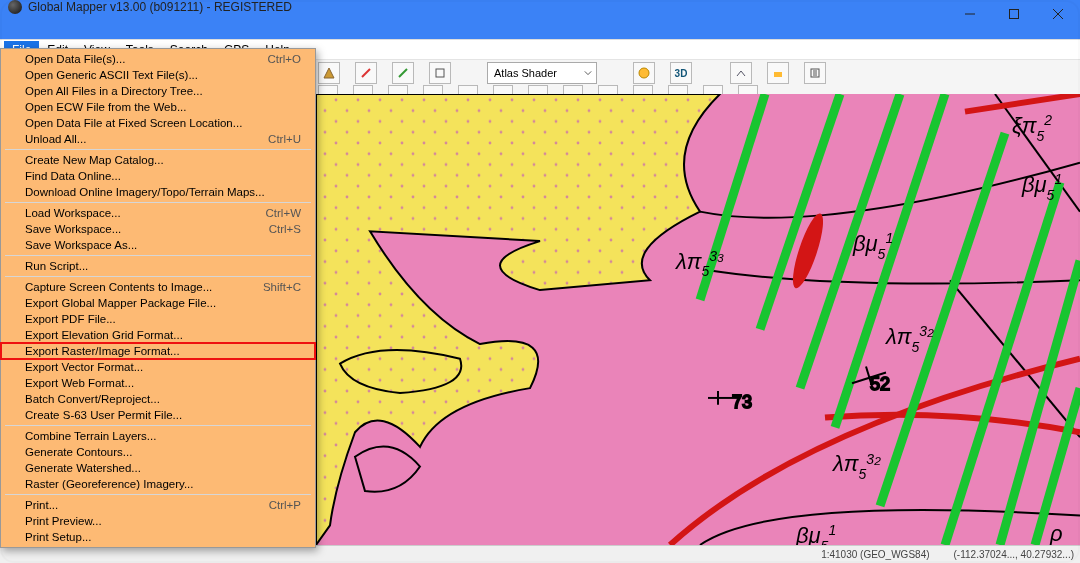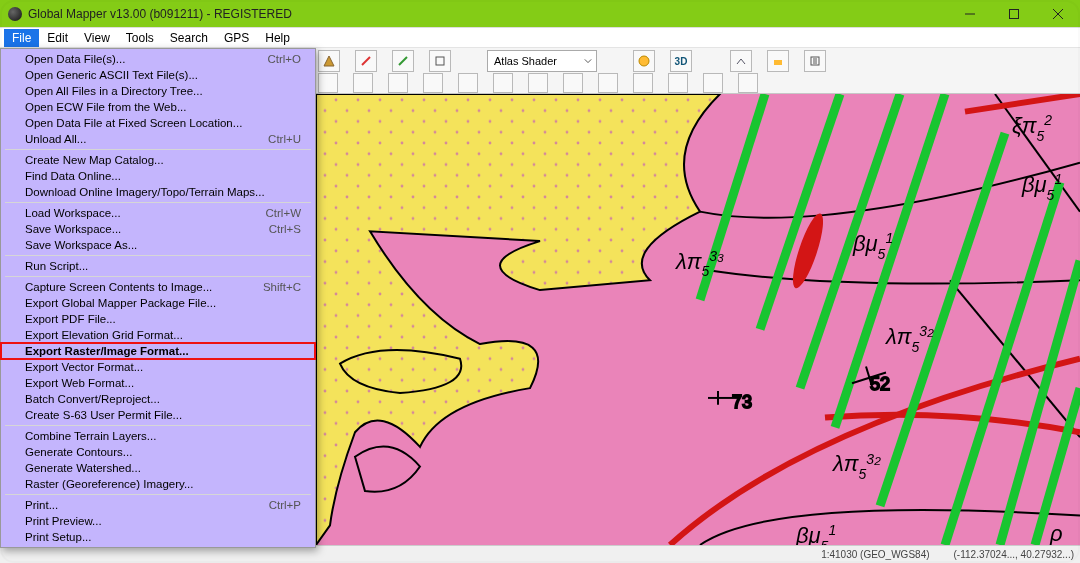--- a/index.html
+++ b/index.html
@@ -1,18 +1,18 @@
 <!DOCTYPE html>
 <html><head>
 <meta charset="utf-8">
 <style>
   * { box-sizing: border-box; margin: 0; padding: 0; font-family: "Segoe UI", Tahoma, Arial, sans-serif; }
   body { width: 1080px; height: 563px; background: #fff; overflow: hidden; position: relative; }
 
-  .titlebar { height: 28px; background: #84cc16; display: flex; align-items: center; padding: 0 0 0 8px; border-bottom: 1px solid #ddd; }
+  .titlebar { height: 40px; background: #3b82f6; display: flex; padding: 0 0 0 8px; border-bottom: 1px solid #ddd; }
   .titlebar .tb-icon { width: 14px; height: 14px; border-radius: 50%; background: radial-gradient(circle at 35% 35%, #666, #111); margin-right: 6px; }
   .titlebar .title { font-size: 12px; color: #222; flex: 1; }
   .win-controls { display: flex; }
   .win-btn { width: 44px; height: 28px; display: flex; align-items: center; justify-content: center; color: #222; }
   .win-btn svg { width: 10px; height: 10px; stroke: #222; stroke-width: 1; fill: none; }
 
   .menubar { height: 20px; display: flex; align-items: center; padding: 0 4px; font-size: 12px; border-bottom: 1px solid #e4e4e4; }
   .menubar .m-item { padding: 2px 8px; cursor: default; }
   .menubar .m-item.active { background: #1a73e8; color: #fff; }
 
@@ -21,25 +21,25 @@
   .tool-btn { width: 22px; height: 22px; border: 1px solid #b9b9b9; background: #f9f9f9; display: flex; align-items: center; justify-content: center; font-size: 11px; }
   .tool-btn.small { width: 20px; height: 20px; }
   .shader-select { height: 22px; width: 110px; border: 1px solid #aaa; background: #fff; display: flex; align-items: center; justify-content: space-between; padding: 0 4px 0 6px; font-size: 11px; }
   .shader-select .chev { width: 8px; height: 8px; }
 
   .map-canvas { position: absolute; left: 0; right: 0; top: 94px; bottom: 18px; overflow: hidden; }
   .map-canvas svg { width: 100%; height: 100%; display: block; }
 
   .statusbar { position: absolute; left: 0; right: 0; bottom: 0; height: 18px; background: #f0f0f0; border-top: 1px solid #ccc; display: flex; justify-content: flex-end; align-items: center; font-size: 10px; color: #444; padding: 0 6px; gap: 24px; }
 
-  .file-menu { position: absolute; left: 0; top: 48px; width: 316px; background: #c4b5fd; border: 1px solid #999; box-shadow: 2px 3px 8px rgba(0,0,0,0.35); z-index: 50; padding: 2px 0; }
+  .file-menu { position: absolute; left: 0; top: 48px; width: 316px; background: #fdba74; border: 1px solid #999; box-shadow: 2px 3px 8px rgba(0,0,0,0.35); z-index: 50; padding: 2px 0; }
   .file-menu .mi { display: flex; justify-content: space-between; align-items: center; padding: 2px 14px 2px 24px; font-size: 11.5px; height: 16px; cursor: default; }
   .file-menu .sep { height: 0; border-top: 1px solid #d6d6d6; margin: 2px 4px; }
   .file-menu .mi .shortcut { color: #555; }
-  .file-menu .mi.highlighted { outline: 2px solid #e11; outline-offset: -1px; font-weight: bold; }
+  .file-menu .mi.highlighted { outline: 2px solid #e11; outline-offset: -1px; }
 
   .frame-border { position: absolute; inset: 0; pointer-events: none; border-radius: 14px; border: 2px solid rgba(0,0,0,0.02); }
 </style>
 </head>
 <body>
 
 <div class="titlebar">
   <div class="tb-icon"></div>
   <div class="title">Global Mapper v13.00 (b091211) - REGISTERED</div>
   <div class="win-controls">

